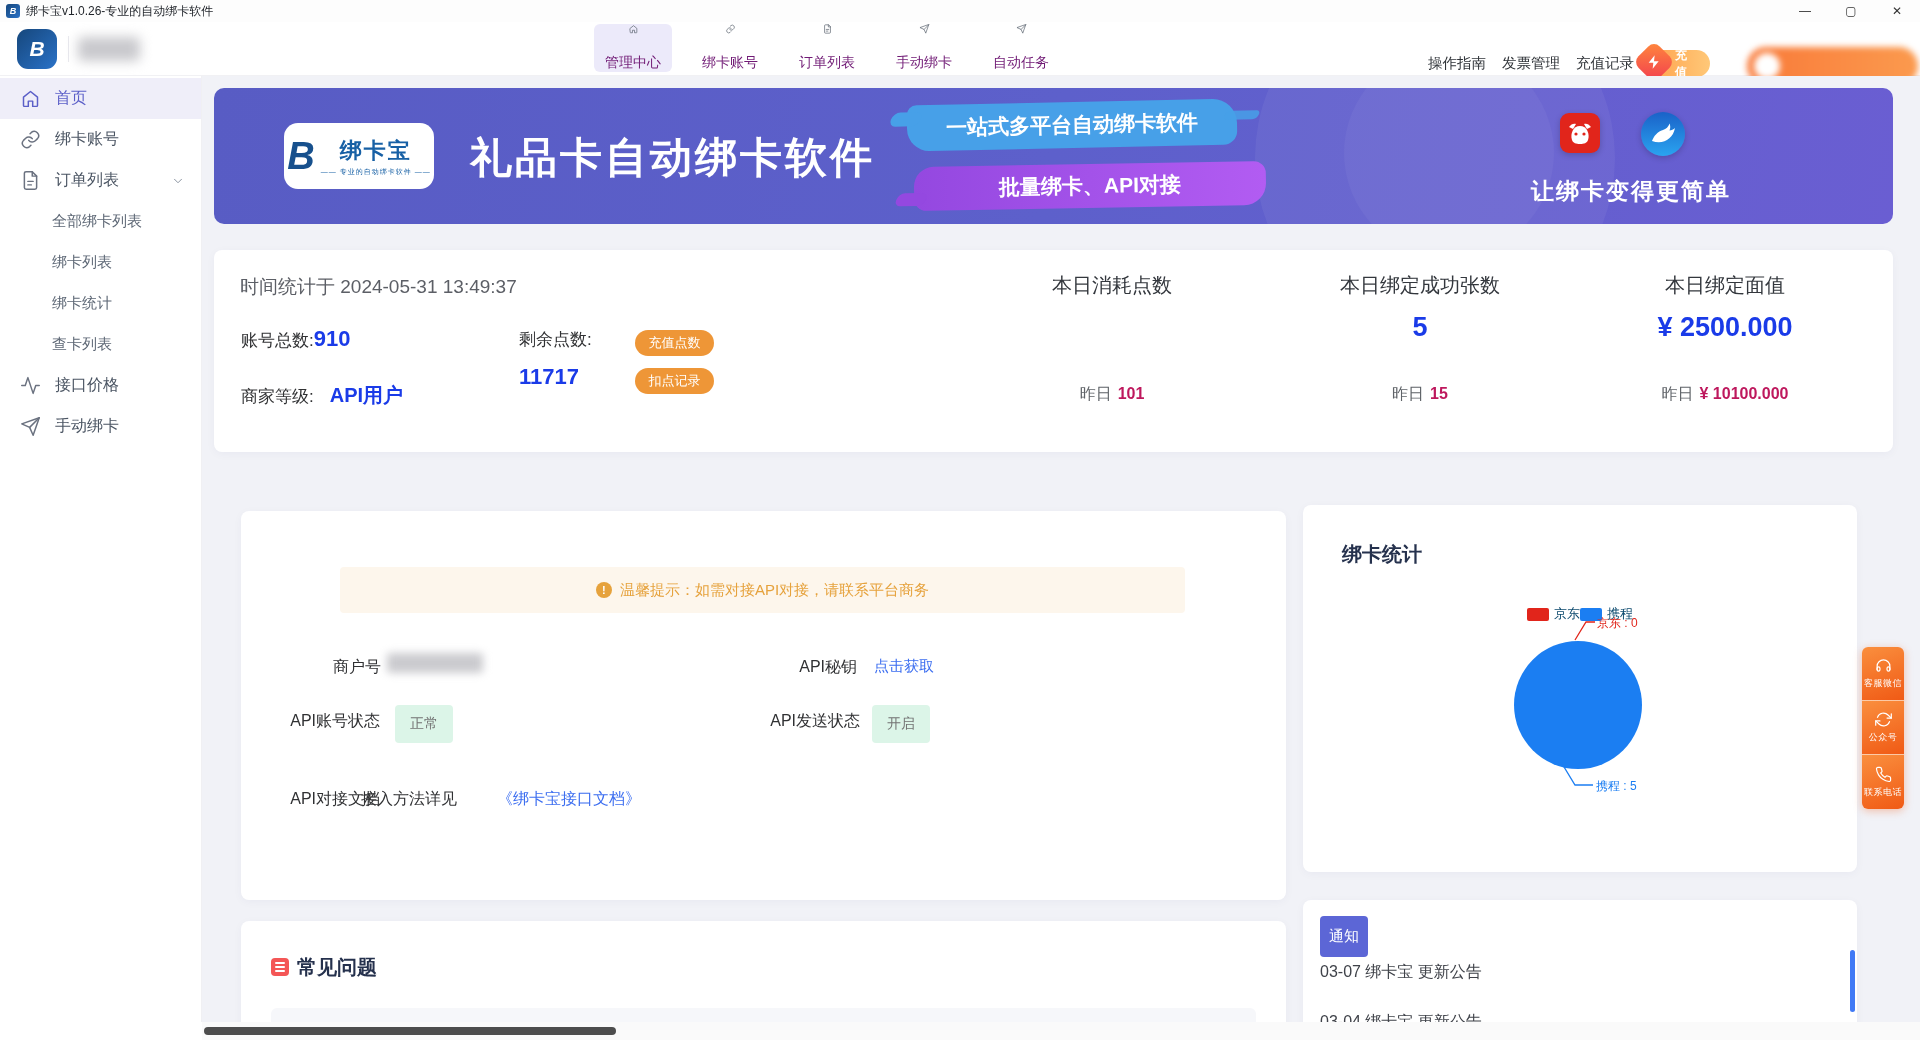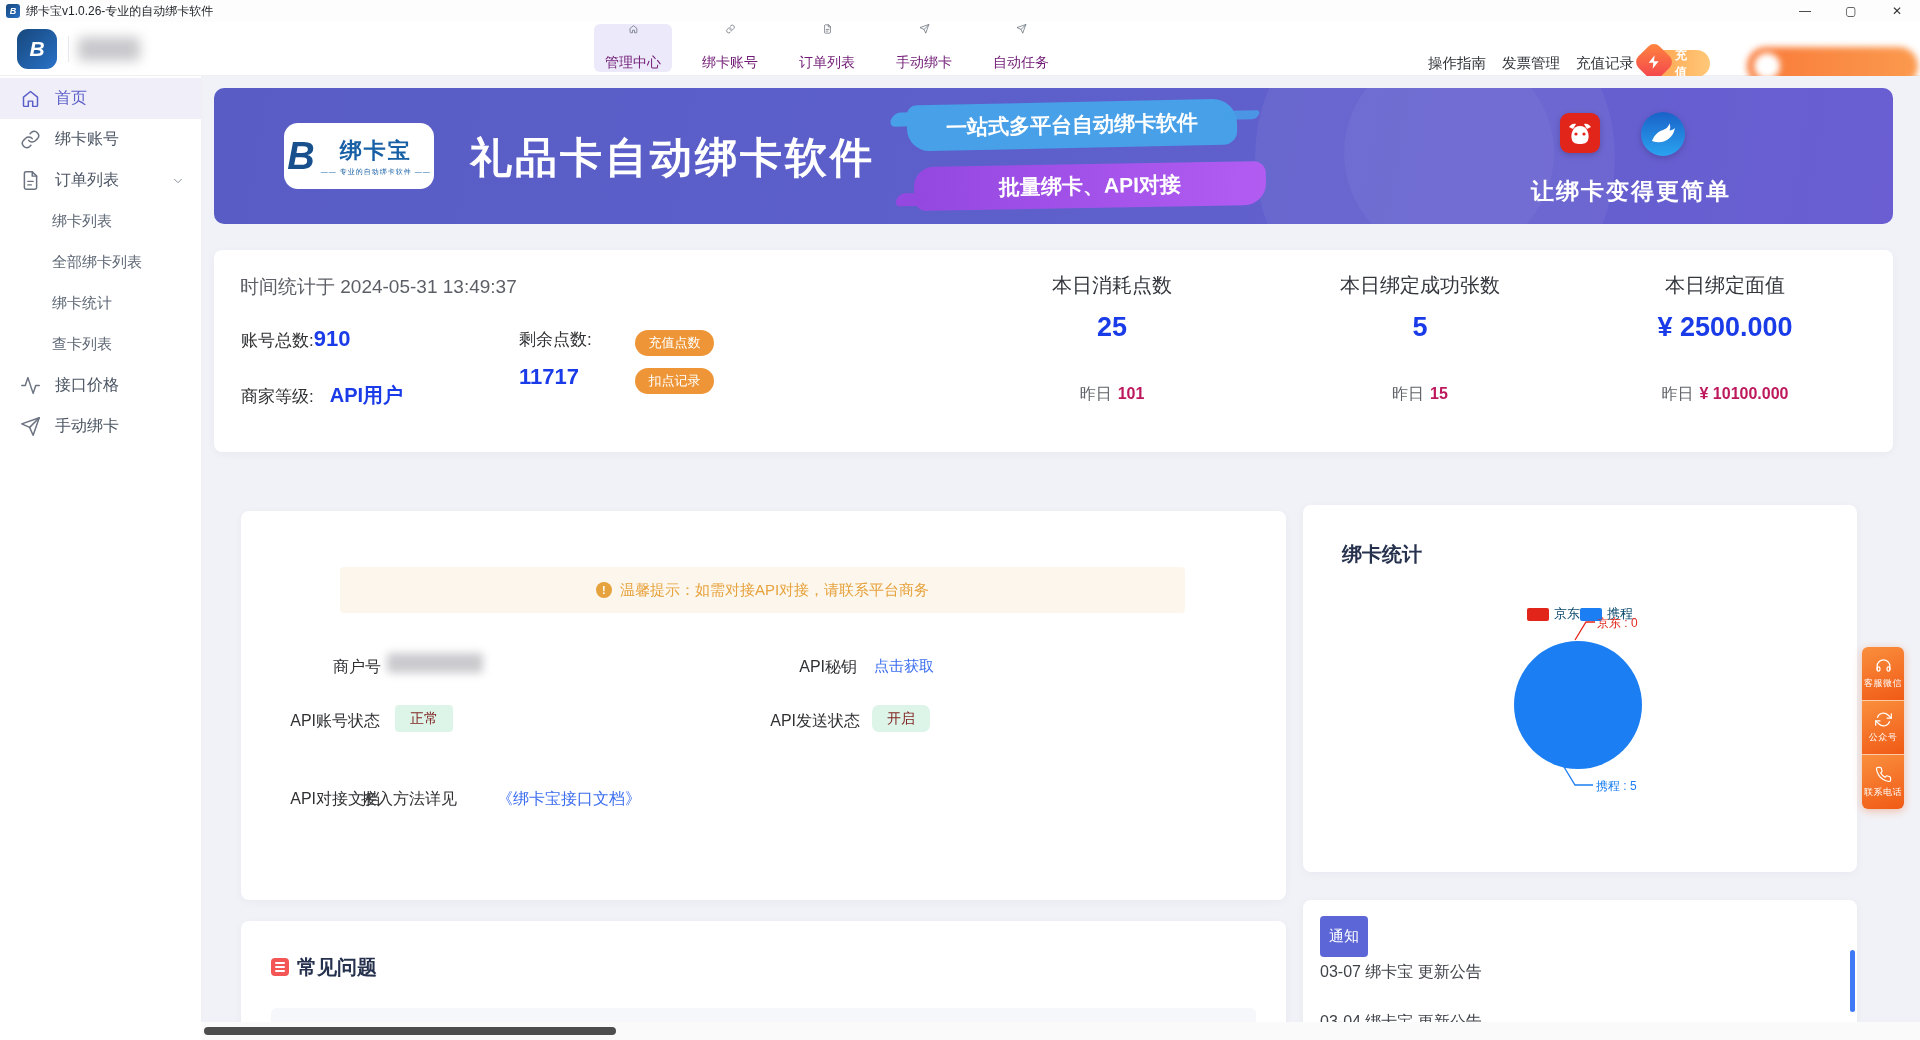--- a/index.html
+++ b/index.html
@@ -119,22 +119,22 @@
   .api-card { left:39px; top:435px; width:1045px; height:389px; }
   .warning { position:absolute; left:99px; top:56px; width:845px; height:46px; background:#fdf6ec;
     border-radius:4px; display:flex; align-items:center; justify-content:center; gap:8px;
     color:#e6a23c; font-size:15px; }
   .warn-icon { width:16px; height:16px; border-radius:50%; background:#e6a23c; color:#fff;
     font-size:11px; font-weight:700; display:flex; align-items:center; justify-content:center; flex:none; }
   .api-lbl { position:absolute; font-size:16px; color:#303133; text-align:right; width:116px; }
   .api-link { position:absolute; font-size:15px; color:#3c6ef0; }
   .blur-merchant { position:absolute; left:146px; top:142px; width:96px; height:20px; border-radius:3px;
     background:#cbcbcf; filter:blur(4px); }
-  .pill { position:absolute; height:27px; padding:0 15px; border-radius:4px; background:#dcf5e8;
-    color:#7f1d1d; font-size:14px; display:flex; align-items:center; }
+  .pill { position:absolute; height:38px; padding:0 15px; border-radius:4px; background:#dcf5e8;
+    color:#737373; font-size:14px; display:flex; align-items:center; }
 
   
   .chart-card { left:1101px; top:429px; width:554px; height:367px; }
   .chart-title { position:absolute; left:39px; top:36px; font-size:20px; font-weight:800; color:#25314d; }
   .legend { position:absolute; left:0; top:100px; width:100%; display:flex; justify-content:center;
     font-size:13px; color:#0c4a6e; align-items:center; }
   .legend .li { display:flex; align-items:center; gap:5px; }
   .sw { width:22px; height:13px; border-radius:2px; }
   .pie-svg { position:absolute; left:0; top:0; }
   .pie-label { position:absolute; font-size:12px; }
@@ -268,24 +268,24 @@
         <path d="M9 13h6M9 17h4"></path>
       </svg>
     <span>订单列表</span>
     <span class="chev">
       <svg class="icon" viewBox="0 0 24 24">
           <path d="m6 9 6 6 6-6"></path>
         </svg>
     </span>
   </div>
   <div class="side-sub">
+    <span>全部绑卡列表</span>
+  </div>
+  <div class="side-sub">
     <span>绑卡列表</span>
-  </div>
-  <div class="side-sub">
-    <span>全部绑卡列表</span>
   </div>
   <div class="side-sub">
     <span>绑卡统计</span>
   </div>
   <div class="side-sub">
     <span>查卡列表</span>
   </div>
   <div class="side-item">
     <svg class="icon" viewBox="0 0 24 24">
         <path d="M22 12h-4l-3 9L9 3l-3 9H2"></path>
@@ -343,21 +343,20 @@
     <span class="blue-num points-value">11717</span>
     <div class="pt-btn pt-btn1">充值点数</div>
     <div class="pt-btn pt-btn2">扣点记录</div>
     <div class="row-level">
       <span class="stat-lbl">商家等级:</span>
       <span class="blue-num">API用户</span>
     </div>
 
     <div class="stat-col col1">
       <div class="t">本日消耗点数</div>
-      <div class="v">25</div>
       <div class="p"><span>昨日</span><b>101</b></div>
     </div>
     <div class="stat-col col2">
       <div class="t">本日绑定成功张数</div>
       <div class="v">5</div>
       <div class="p"><span>昨日</span><b>15</b></div>
     </div>
     <div class="stat-col col3">
       <div class="t">本日绑定面值</div>
       <div class="v">¥ 2500.000</div>
@@ -371,21 +370,21 @@
       <span>温馨提示：如需对接API对接，请联系平台商务</span>
     </div>
     <span class="api-lbl" style="left:24px;top:146px;">商户号</span>
     <div class="blur-merchant"></div>
     <span class="api-lbl" style="left:500px;top:146px;">API秘钥</span>
     <span class="api-link" style="left:633px;top:146px;">点击获取</span>
 
     <span class="api-lbl" style="left:23px;top:200px;">API账号状态</span>
     <span class="pill" style="left:154px;top:194px;">正常</span>
     <span class="api-lbl" style="left:503px;top:200px;">API发送状态</span>
-    <span class="pill" style="left:631px;top:194px;border-radius:7px;">开启</span>
+    <span class="pill" style="left:631px;top:194px;">开启</span>
 
     <span class="api-lbl" style="left:23px;top:278px;">API对接文档</span>
     <span class="api-lbl" style="left:120px;top:278px;width:130px;text-align:left;">接入方法详见</span>
     <span class="api-link" style="left:256px;top:278px;font-size:16px;">《绑卡宝接口文档》</span>
   </section>
 
   <section class="card chart-card">
     <div class="chart-title">绑卡统计</div>
     <div class="legend">
       <span class="li">

